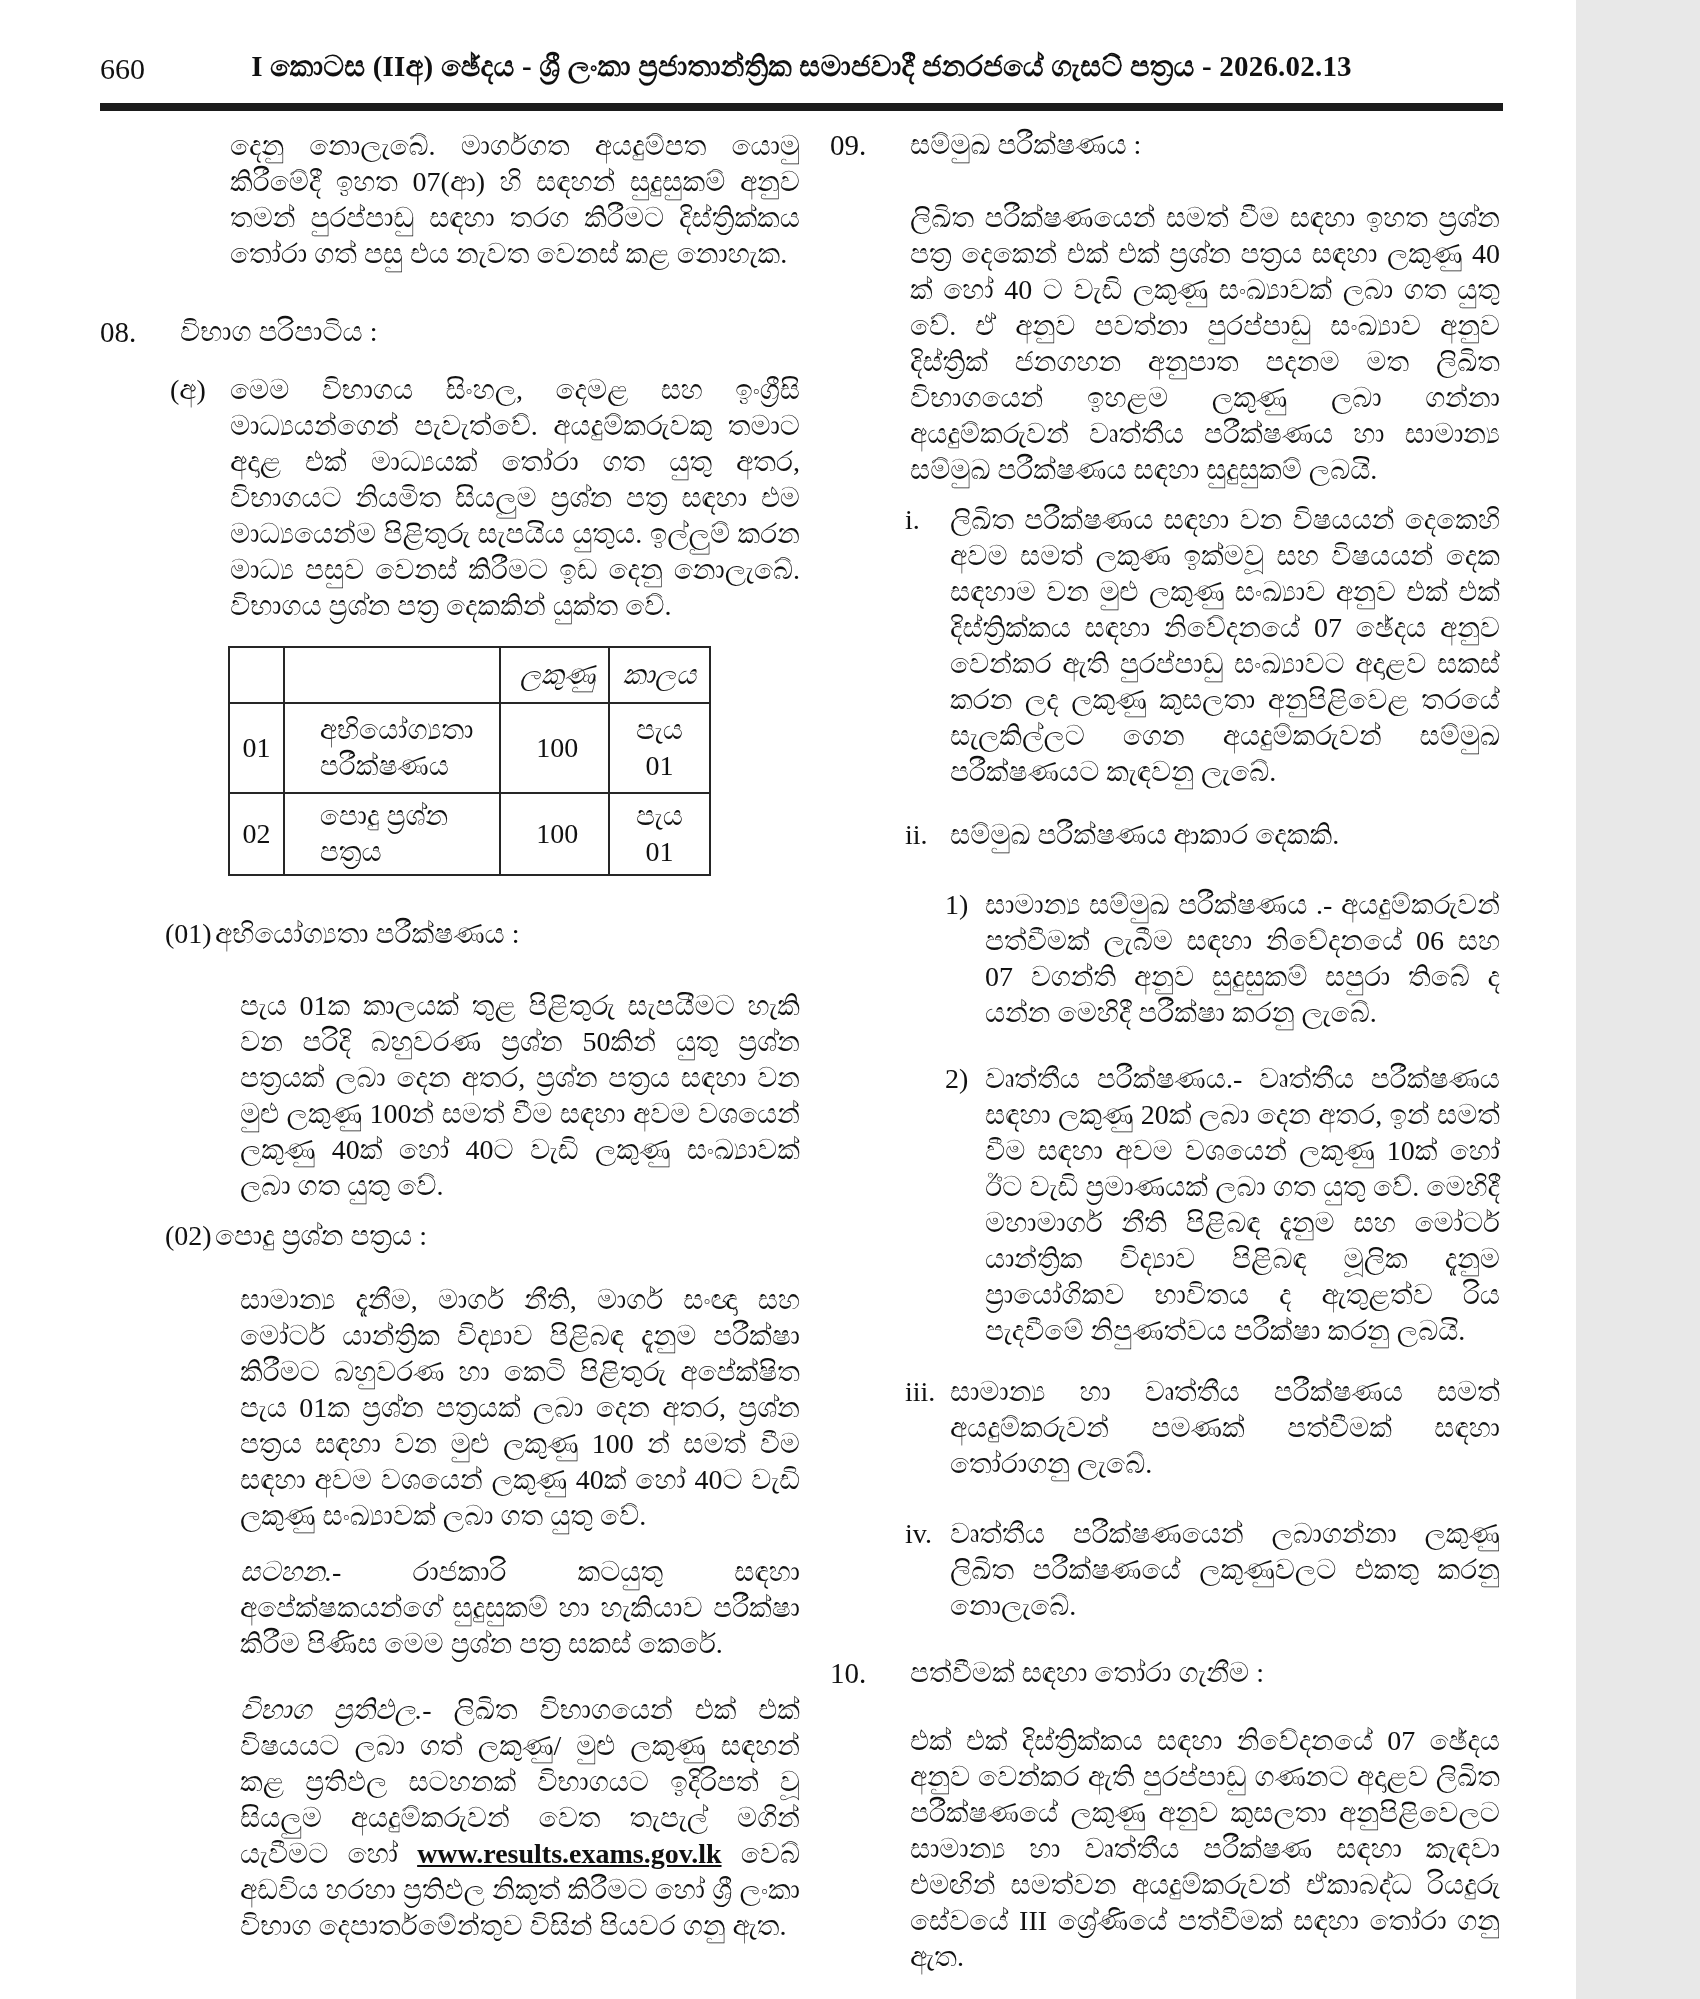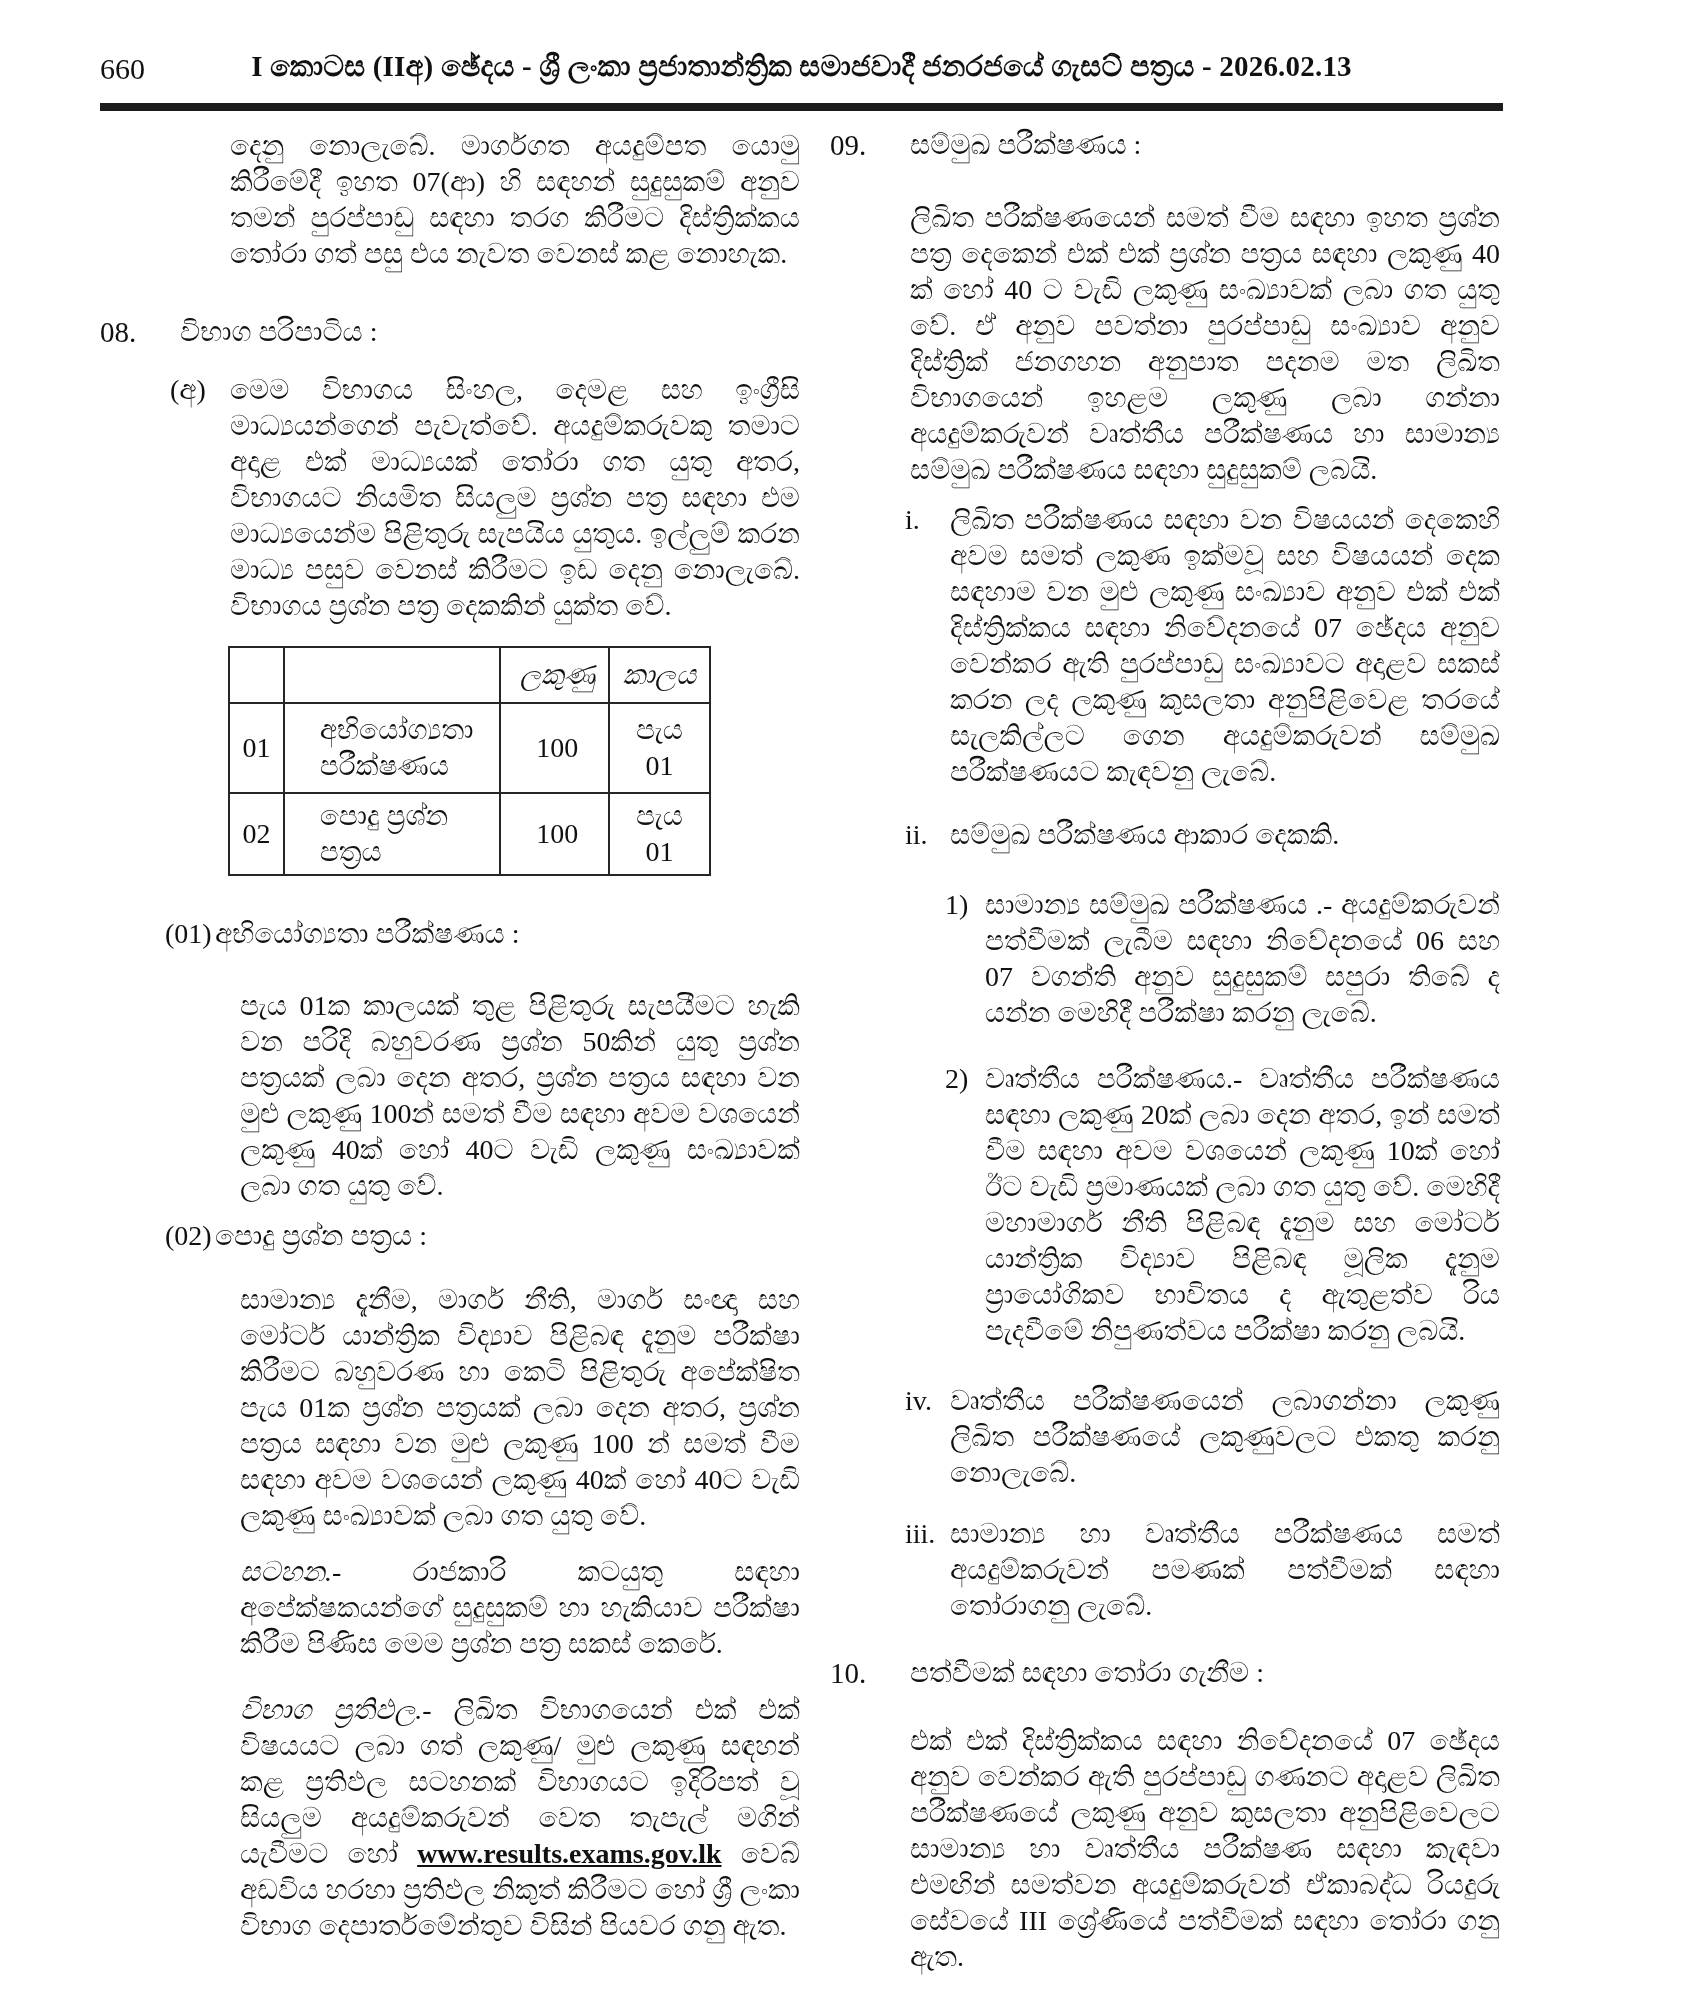--- a/index.html
+++ b/index.html
@@ -1,17 +1,17 @@
 <!DOCTYPE html>
 <html><head>
 <meta charset="utf-8">
 <style>
   html,body{margin:0;padding:0;background:#e8e8e8;}
   .page{
-    position:relative;width:1700px;height:1999px;background:#ffffff;
+    position:relative;width:1576px;height:1999px;background:#ffffff;
     font-family:"Liberation Serif","DejaVu Serif",serif;
     color:#111;overflow:hidden;
   }
   .hdr{position:absolute;top:50px;left:100px;width:1403px;height:40px;}
   .hdr .pageno{position:absolute;left:0;top:2px;font-size:30px;}
   .hdr .title{position:absolute;left:0;right:0;text-align:center;font-size:29px;font-weight:600;letter-spacing:.2px;}
   .rule{position:absolute;top:103px;left:100px;width:1403px;height:8px;background:#1b1b1b;}
   .col{position:absolute;top:120px;font-size:28px;line-height:36px;}
   .col-left{left:100px;width:700px;}
   .col-right{left:830px;width:670px;}
@@ -149,28 +149,28 @@
     <div class="hang b-sub b-s1">
       <span class="mk">1)</span>
       <span class="tx just">සාමාන්‍ය සම්මුඛ පරීක්ෂණය .- අයදුම්කරුවන් පත්වීමක් ලැබීම සඳහා නිවේදනයේ 06 සහ 07 වගන්ති අනුව සුදුසුකම් සපුරා තිබේ ද යන්න මෙහිදී පරීක්ෂා කරනු ලැබේ.</span>
     </div>
 
     <div class="hang b-sub b-s2">
       <span class="mk">2)</span>
       <span class="tx just">වෘත්තීය පරීක්ෂණය.- වෘත්තීය පරීක්ෂණය සඳහා ලකුණු 20ක් ලබා දෙන අතර, ඉන් සමත් වීම සඳහා අවම වශයෙන් ලකුණු 10ක් හෝ ඊට වැඩි ප්‍රමාණයක් ලබා ගත යුතු වේ. මෙහිදී මහාමාර්ග නීති පිළිබඳ දැනුම සහ මෝටර් යාන්ත්‍රික විද්‍යාව පිළිබඳ මූලික දැනුම ප්‍රායෝගිකව භාවිතය ද ඇතුළත්ව රිය පැදවීමේ නිපුණත්වය පරීක්ෂා කරනු ලබයි.</span>
     </div>
 
+    <div class="hang b-ri b-iii">
+      <span class="mk">iii.</span>
+      <span class="tx just">සාමාන්‍ය හා වෘත්තීය පරීක්ෂණය සමත් අයදුම්කරුවන් පමණක් පත්වීමක් සඳහා තෝරාගනු ලැබේ.</span>
+    </div>
+
     <div class="hang b-ri b-iv">
       <span class="mk">iv.</span>
       <span class="tx just">වෘත්තීය පරීක්ෂණයෙන් ලබාගන්නා ලකුණු ලිඛිත පරීක්ෂණයේ ලකුණුවලට එකතු කරනු නොලැබේ.</span>
-    </div>
-
-    <div class="hang b-ri b-iii">
-      <span class="mk">iii.</span>
-      <span class="tx just">සාමාන්‍ය හා වෘත්තීය පරීක්ෂණය සමත් අයදුම්කරුවන් පමණක් පත්වීමක් සඳහා තෝරාගනු ලැබේ.</span>
     </div>
 
     <div class="sec b-h10">
       <span class="num">10.</span>
       <span class="stitle">පත්වීමක් සඳහා තෝරා ගැනීම :</span>
     </div>
 
     <div class="b-para10 just">එක් එක් දිස්ත්‍රික්කය සඳහා නිවේදනයේ 07 ඡේදය අනුව වෙන්කර ඇති පුරප්පාඩු ගණනට අදාළව ලිඛිත පරීක්ෂණයේ ලකුණු අනුව කුසලතා අනුපිළිවෙලට සාමාන්‍ය හා වෘත්තීය පරීක්ෂණ සඳහා කැඳවා එමඟින් සමත්වන අයදුම්කරුවන් ඒකාබද්ධ රියදුරු සේවයේ III ශ්‍රේණියේ පත්වීමක් සඳහා තෝරා ගනු ඇත.</div>
 
   </div>

